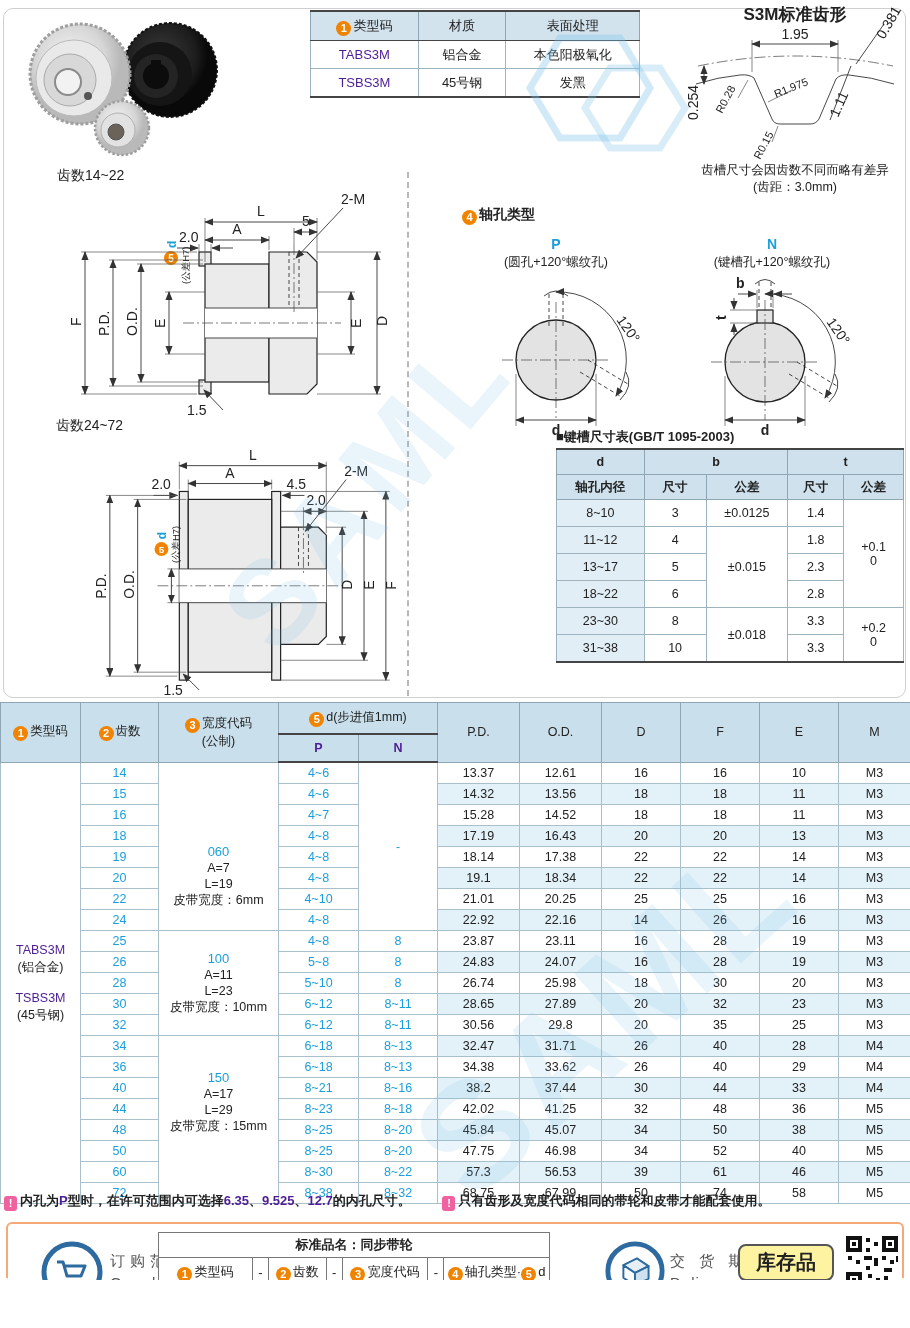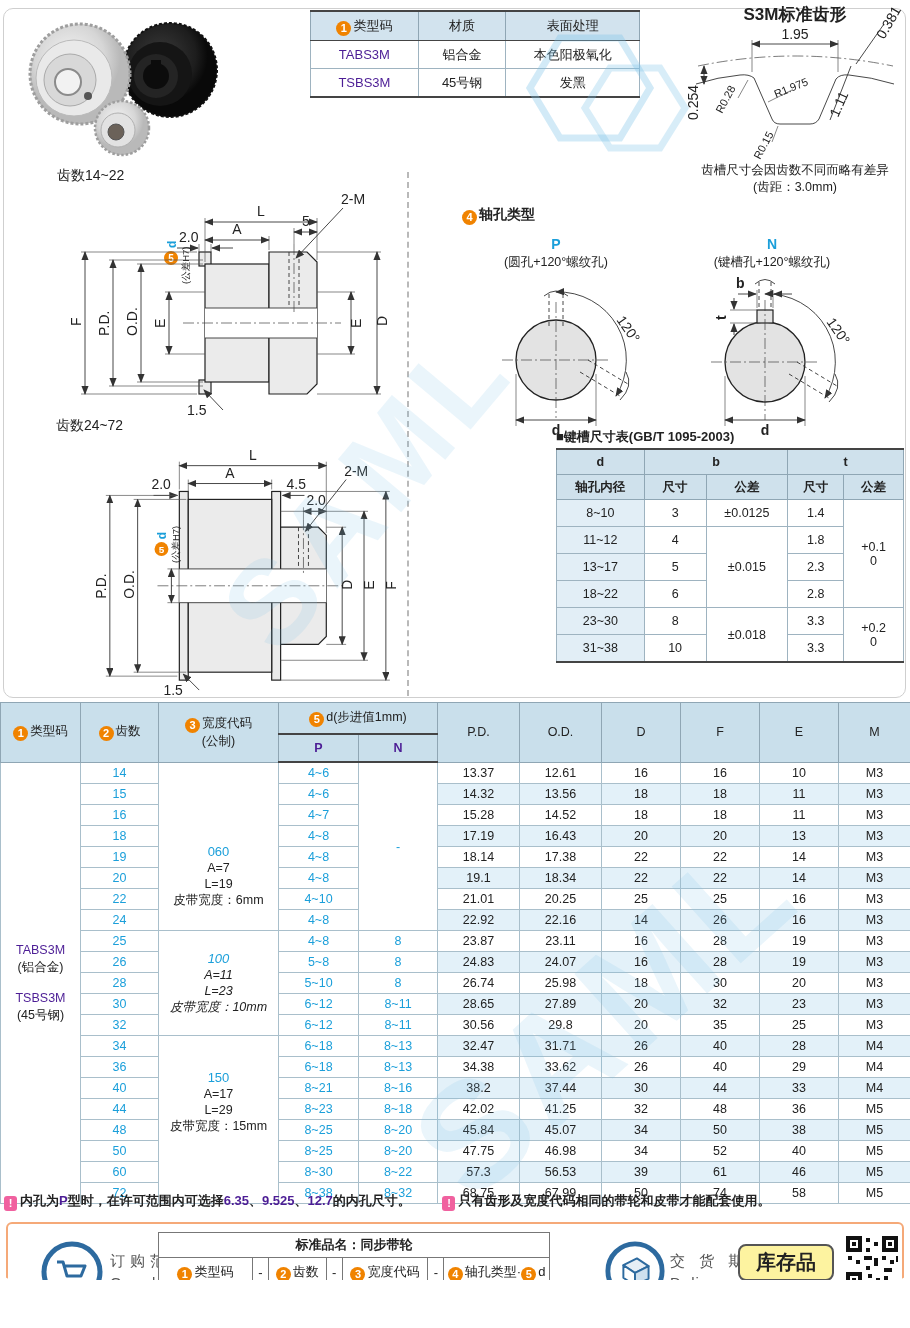--- a/index.html
+++ b/index.html
@@ -595,21 +595,21 @@
           <td class="bluev">4~8</td>
           <td class="num">22.92</td>
           <td class="num">22.16</td>
           <td class="num">14</td>
           <td class="num">26</td>
           <td class="num">16</td>
           <td class="num">M3</td>
         </tr>
         <tr>
           <td class="bluev">25</td>
-          <td rowspan="5" class="wg" style="vertical-align: middle; font-style: italic;">
+          <td rowspan="5" class="wg" style="vertical-align: middle;">
             <div class="code">100</div>
             <div>A=11</div>
             <div>L=23</div>
             <div>皮带宽度：10mm</div>
           </td>
           <td class="bluev">4~8</td>
           <td class="bluev">8</td>
           <td class="num">23.87</td>
           <td class="num">23.11</td>
           <td class="num">16</td>

